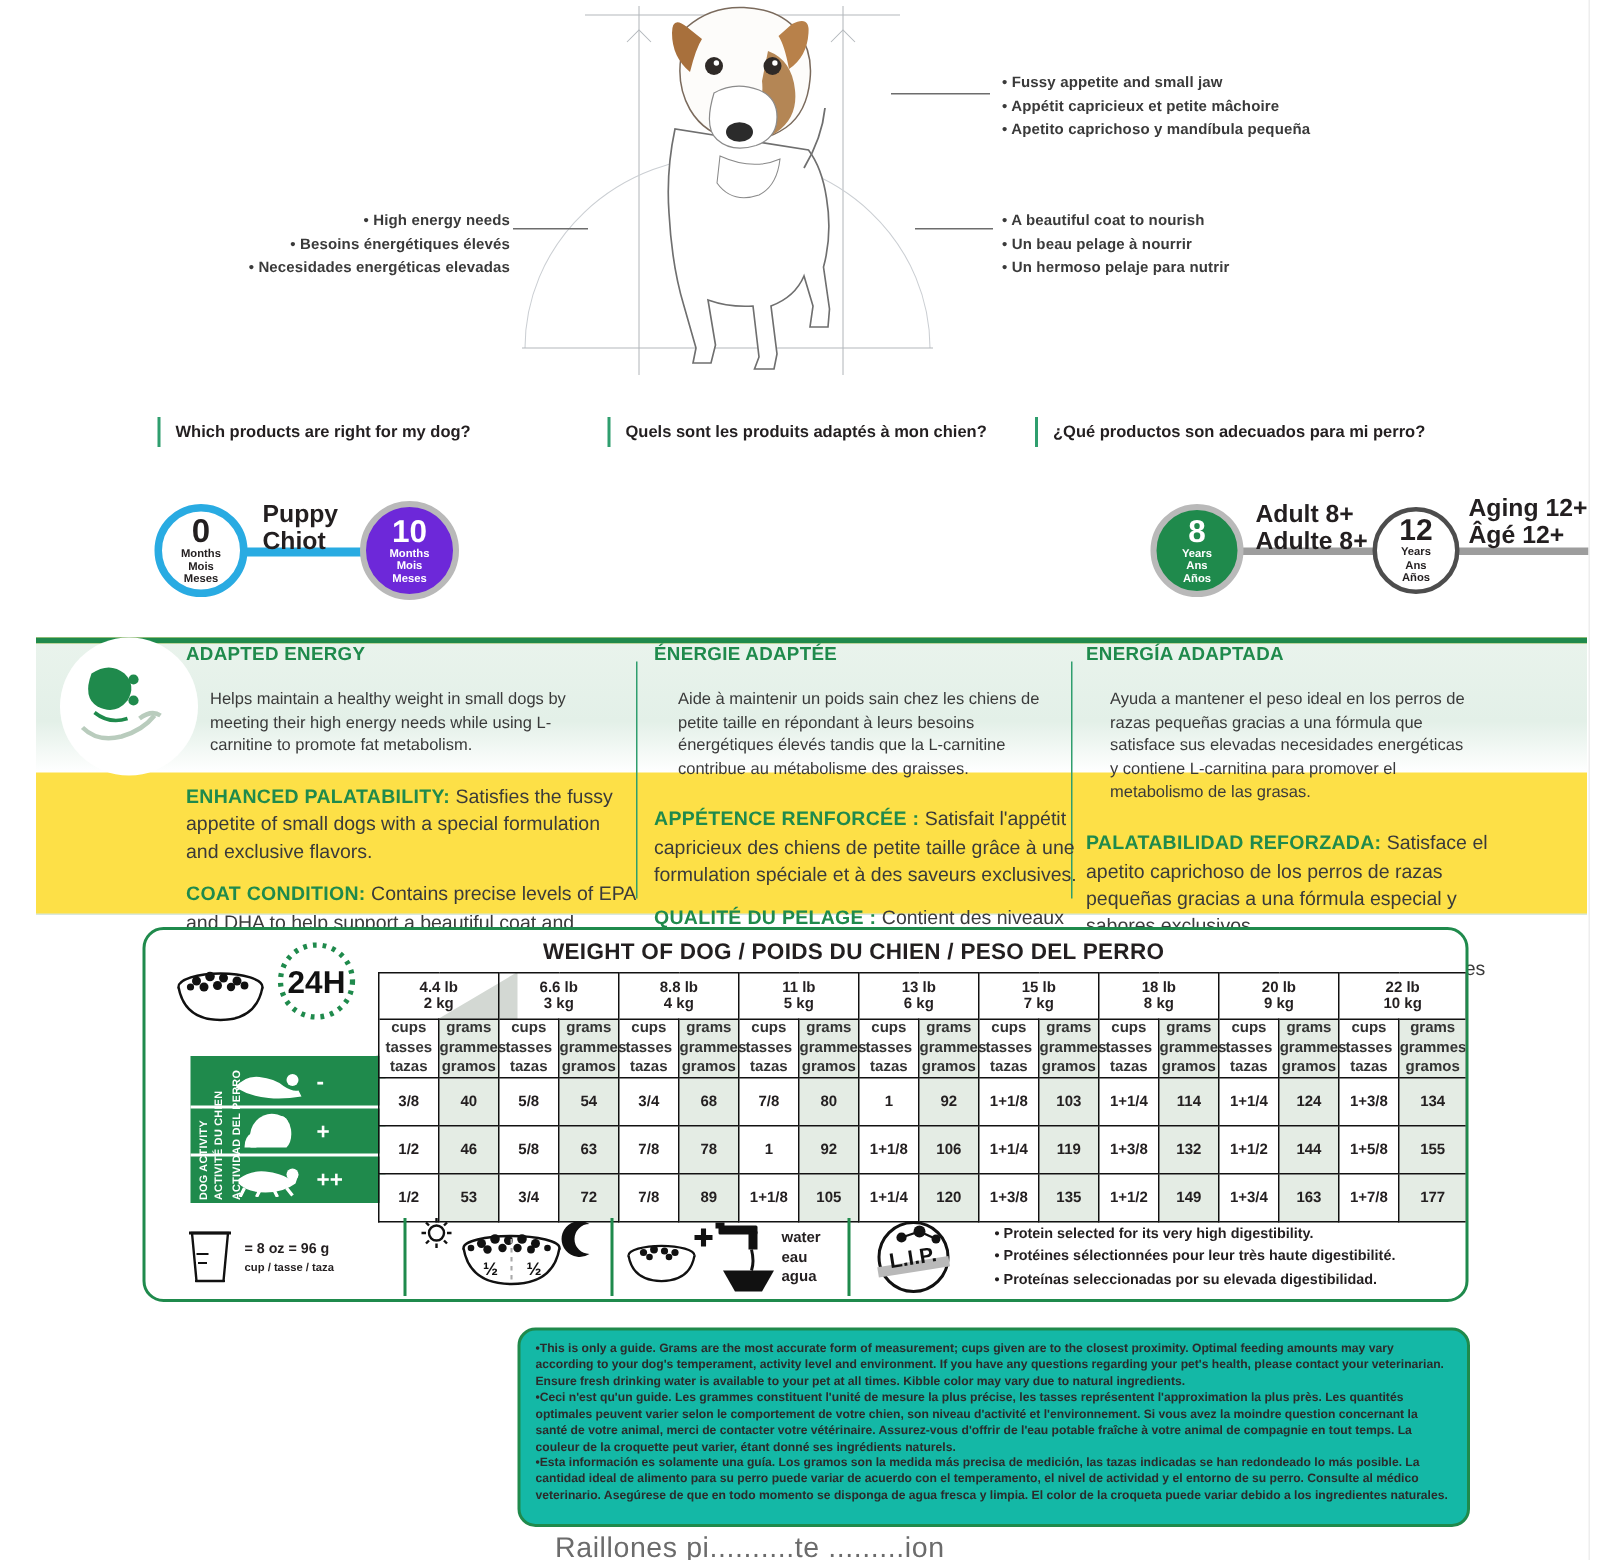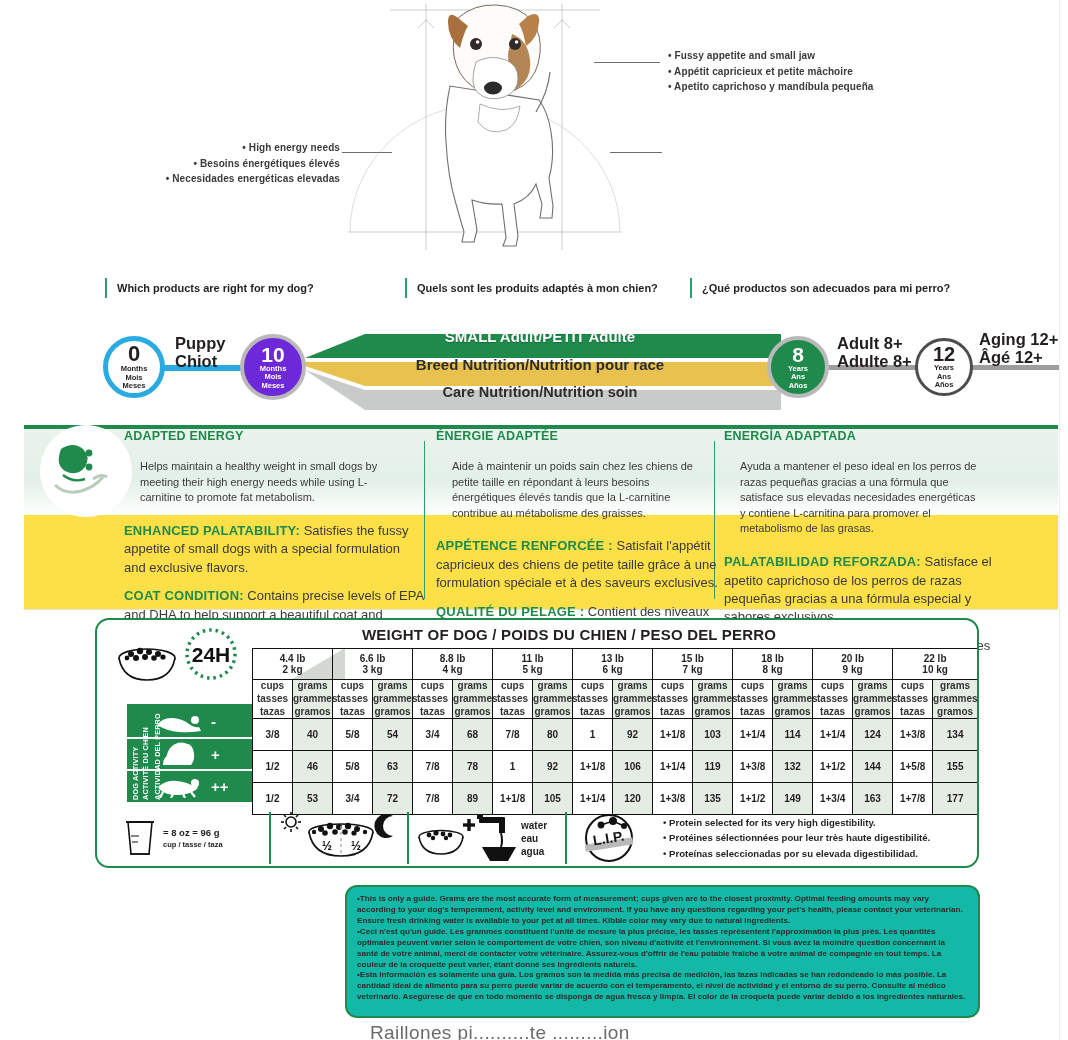--- a/index.html
+++ b/index.html
@@ -175,20 +175,27 @@
 
     <div class="callout co-right" style="top:48px;">
       <ul>
         <li>Fussy appetite and small jaw</li>
         <li>Appétit capricieux et petite mâchoire</li>
         <li>Apetito caprichoso y mandíbula pequeña</li>
       </ul>
     </div>
     <div class="leader" style="left:594px;top:62px;width:66px;"></div>
 
+    <div class="callout co-right" style="top:140px;">
+      <ul>
+        <li>A beautiful coat to nourish</li>
+        <li>Un beau pelage à nourrir</li>
+        <li>Un hermoso pelaje para nutrir</li>
+      </ul>
+    </div>
     <div class="leader" style="left:610px;top:152px;width:52px;"></div>
 
     <div class="callout co-left" style="top:140px;">
       <ul>
         <li>High energy needs</li>
         <li>Besoins énergétiques élevés</li>
         <li>Necesidades energéticas elevadas</li>
       </ul>
     </div>
     <div class="leader" style="left:342px;top:152px;width:50px;"></div>
@@ -198,30 +205,20 @@
     <div class="qcell q1">Which products are right for my dog?</div>
     <div class="qcell q2">Quels sont les produits adaptés à mon chien?</div>
     <div class="qcell q3">¿Qué productos son adecuados para mi perro?</div>
   </div>
 
   <div class="timeline">
     <div class="tl-line blue" style="left:62px;width:96px;"></div>
     <div class="tl-line" style="left:728px;width:102px;"></div>
     <div class="tl-line" style="left:872px;width:138px;"></div>
 
-    <div class="band-wrap">
-      <svg width="490" height="90" viewBox="0 0 490 90">
-        <path d="M10 36 L70 12 L486 12 L486 36 L70 36 Z" fill="#1f8a4c"></path>
-        <path d="M10 40 L70 40 L486 40 L486 64 L70 64 L10 44 Z" fill="#e8c14f"></path>
-        <path d="M10 48 L70 68 L486 68 L486 88 L70 88 Z" fill="#c9cbcb"></path>
-      </svg>
-      <div class="band-txt bt1">SMALL Adult/PETIT Adulte</div>
-      <div class="band-txt bt2">Breed Nutrition/Nutrition pour race</div>
-      <div class="band-txt bt3">Care Nutrition/Nutrition soin</div>
-    </div>
 
     <div class="node node-0">
       <div class="big">0</div>
       <div class="sm">Months</div>
       <div class="sm">Mois</div>
       <div class="sm">Meses</div>
     </div>
 
     <div class="node node-10">
       <div class="big">10</div>

